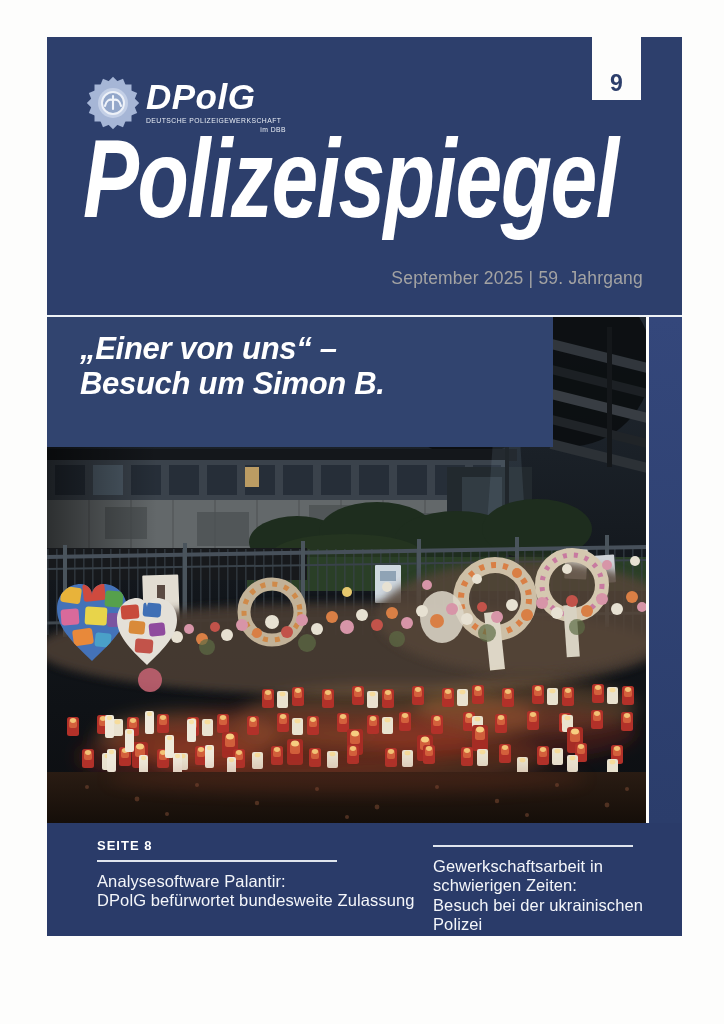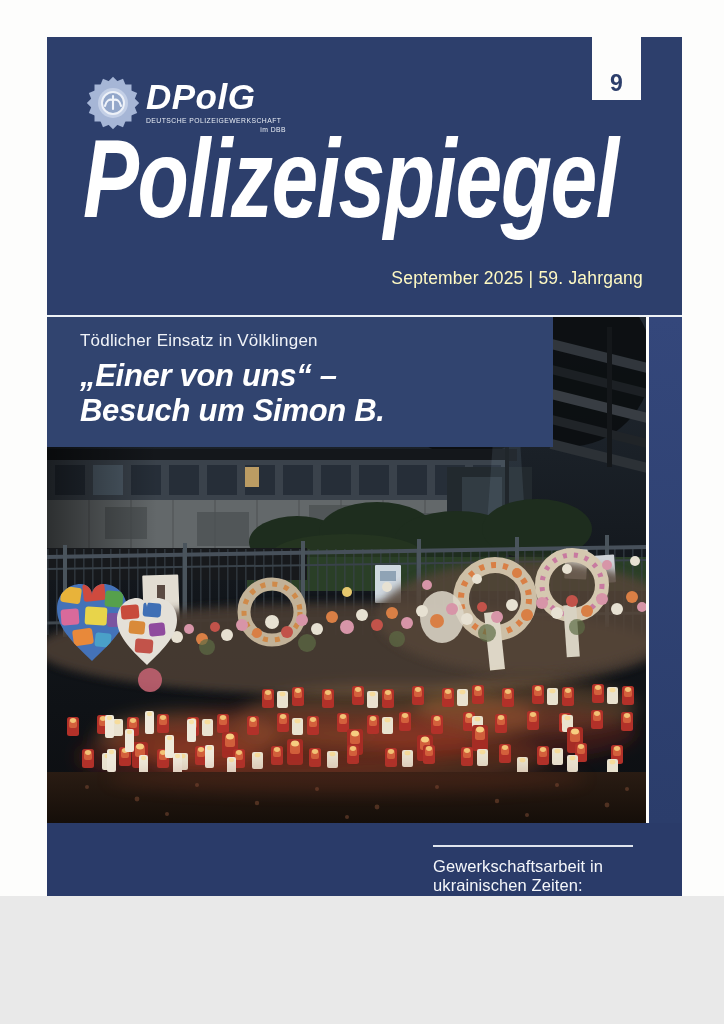--- a/index.html
+++ b/index.html
@@ -1,33 +1,33 @@
 <!DOCTYPE html>
 <html><head>
 <meta charset="utf-8">
 <style>
   html,body{margin:0;padding:0;background:#e9e9e9;}
-  .page{position:relative;width:724px;height:896px;background:#fdfdfc;overflow:hidden;
+  .page{position:relative;width:724px;height:1024px;background:#fdfdfc;overflow:hidden;
         font-family:"Liberation Sans","DejaVu Sans",sans-serif;}
   
   .header{position:absolute;left:47px;top:37px;width:635px;height:278px;background:#2d3f6c;}
   .rule{position:absolute;left:47px;top:315px;width:635px;height:2px;background:#eef2f6;}
   .notch{position:absolute;left:545px;top:0;width:49px;height:63px;background:#fdfdfc;
          display:flex;align-items:flex-end;justify-content:center;padding-bottom:3px;box-sizing:border-box;}
   .notch span{color:#2c3e6b;font-weight:bold;font-size:23px;}
   .logo{position:absolute;left:38px;top:30px;width:300px;height:80px;}
   .logo-star{position:absolute;left:0;top:0;}
   .logo-text{position:absolute;left:61px;top:12px;}
   .logo-acronym{color:#fff;font-weight:bold;font-style:italic;font-size:35px;letter-spacing:.5px;line-height:1;}
   .logo-sub{color:#e8edf5;font-size:6.8px;letter-spacing:.45px;margin-top:3px;width:140px;}
   .logo-sub2{color:#e8edf5;font-size:6.8px;letter-spacing:.45px;width:140px;text-align:right;margin-top:2px;}
   .title{position:absolute;left:36px;top:86px;color:#fff;font-weight:bold;font-style:italic;
          font-size:112px;line-height:1;letter-spacing:-2px;white-space:nowrap;
          transform:scaleX(.75);transform-origin:left top;}
-  .dateline{position:absolute;right:39px;top:231px;color:#fef9c3;font-size:17.5px;letter-spacing:.2px;}
+  .dateline{position:absolute;right:39px;top:231px;color:#a3a3a3;font-size:17.5px;letter-spacing:.2px;}
   
   .photo{position:absolute;left:47px;top:317px;width:599px;height:506px;background:#101418;}
   .strip{position:absolute;left:649px;top:317px;width:33px;height:506px;
          background:linear-gradient(180deg,#34477b,#2b3d6b);}
   
   .overlay{position:absolute;left:47px;top:317px;width:506px;height:130px;background:#31446f;
            box-sizing:border-box;padding:14px 0 0 33px;}
   .kicker{color:#f0f3f8;font-size:17px;letter-spacing:.2px;margin-bottom:7px;}
   .headline{color:#fff;font-size:31px;font-weight:bold;font-style:italic;line-height:1.13;letter-spacing:-.3px;}
   
@@ -419,27 +419,35 @@
         <circle cx="480" cy="498" r="2"></circle>
           <circle cx="580" cy="472" r="2"></circle>
       </g>
       <ellipse cx="300" cy="462" rx="240" ry="14" fill="#8f3a28" opacity=".22" filter="url(#b8)"></ellipse>
     </svg>
   </div>
 
   <div class="strip"></div>
 
   <div class="overlay">
-    <div class="kicker">Tödlicher Einsatz in Völklingen</div>
     <div class="headline">„Einer von uns“ –</div>
     <div class="headline">Besuch um Simon B.</div>
   </div>
 
   <div class="footer">
+    <div class="teaser c1">
+      <div class="teaser-label">SEITE 8</div>
+      <div class="teaser-rule"></div>
+      <div class="teaser-body">
+        <div>Analysesoftware Palantir:</div>
+        <div>DPolG befürwortet bundesweite Zulassung</div>
+      </div>
+    </div>
     <div class="teaser c2">
       <div class="teaser-rule"></div>
       <div class="teaser-body">
-        <div>Gewerkschaftsarbeit in ukrainischen Zeiten:</div>
+        <div>Gewerkschaftsarbeit in schwierigen Zeiten:</div>
+        <div>Besuch bei der ukrainischen Polizei</div>
       </div>
     </div>
   </div>
 
 </div>
 
 </body></html>

